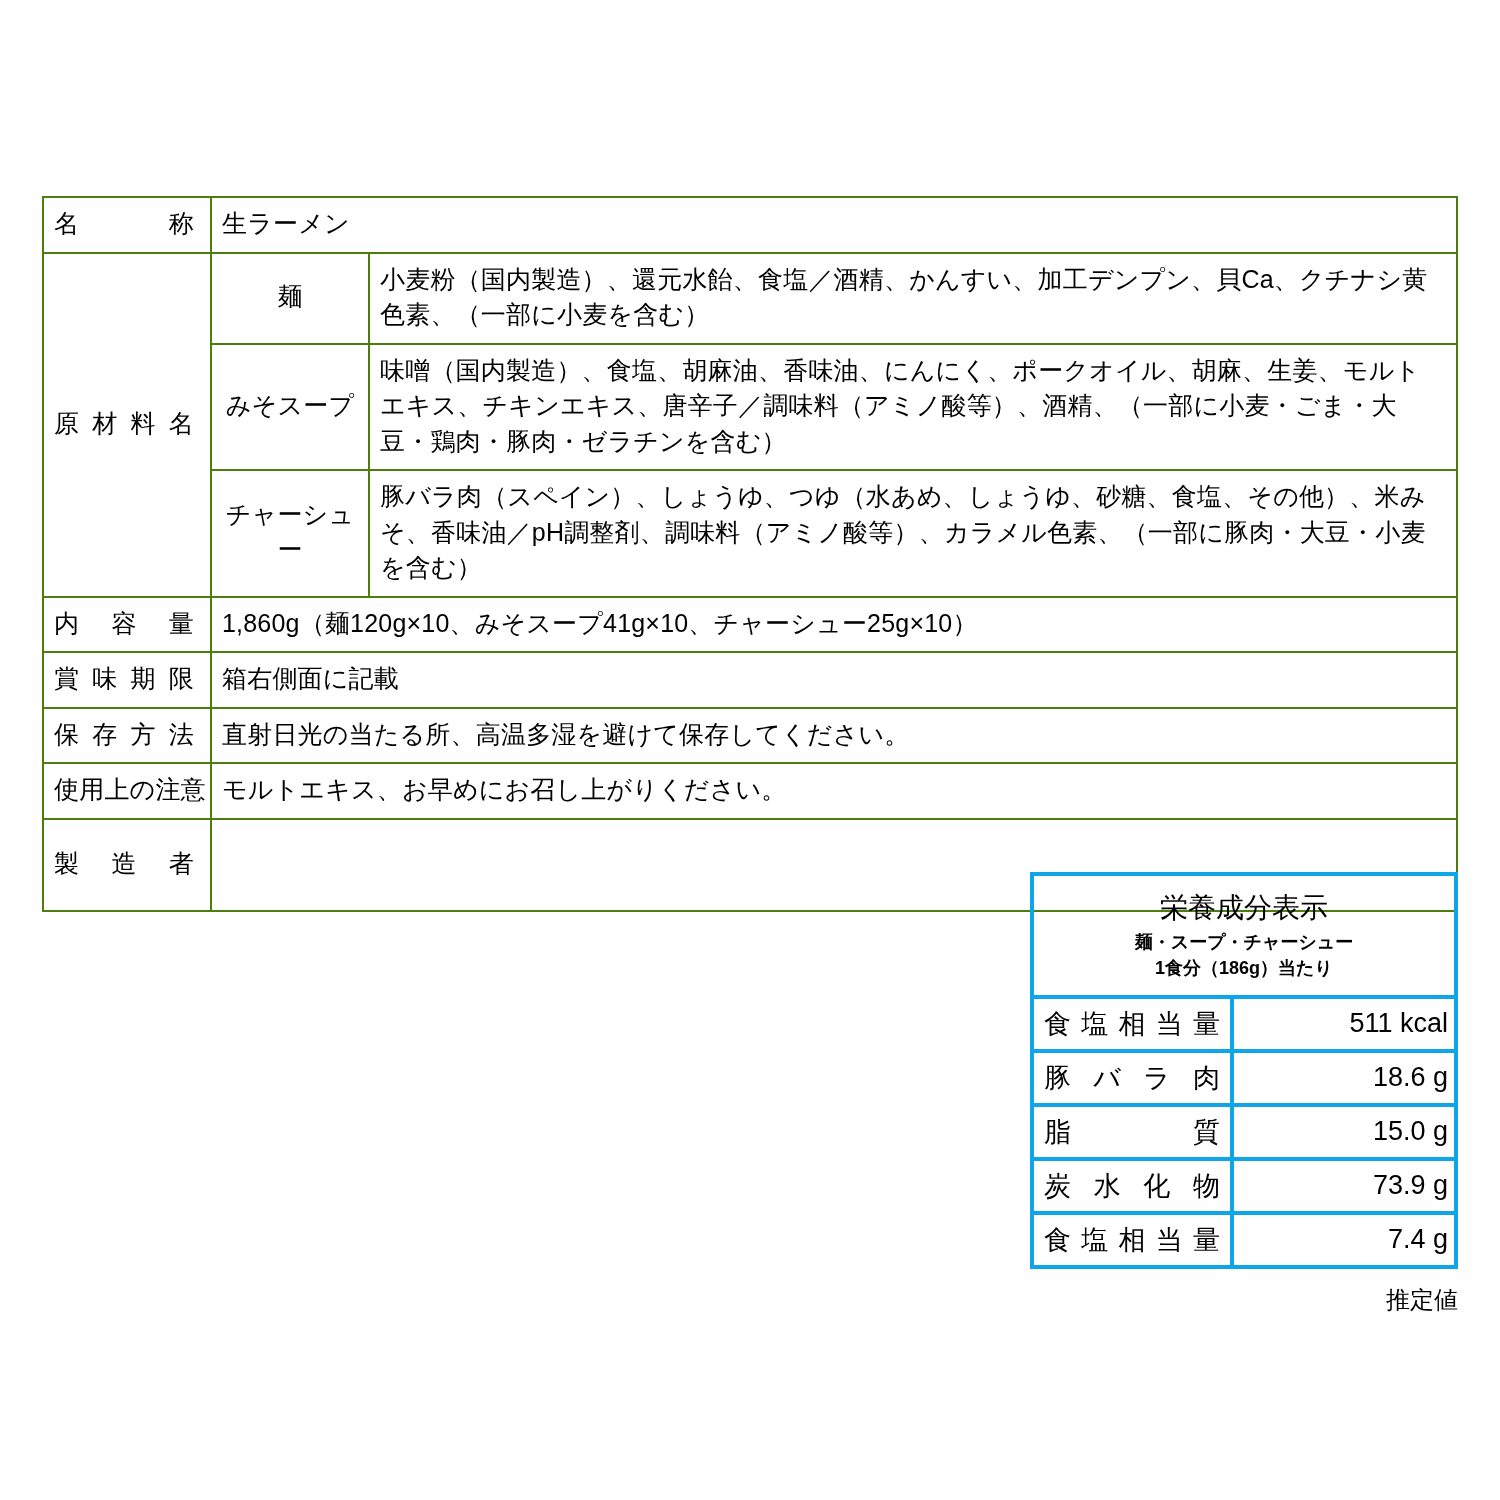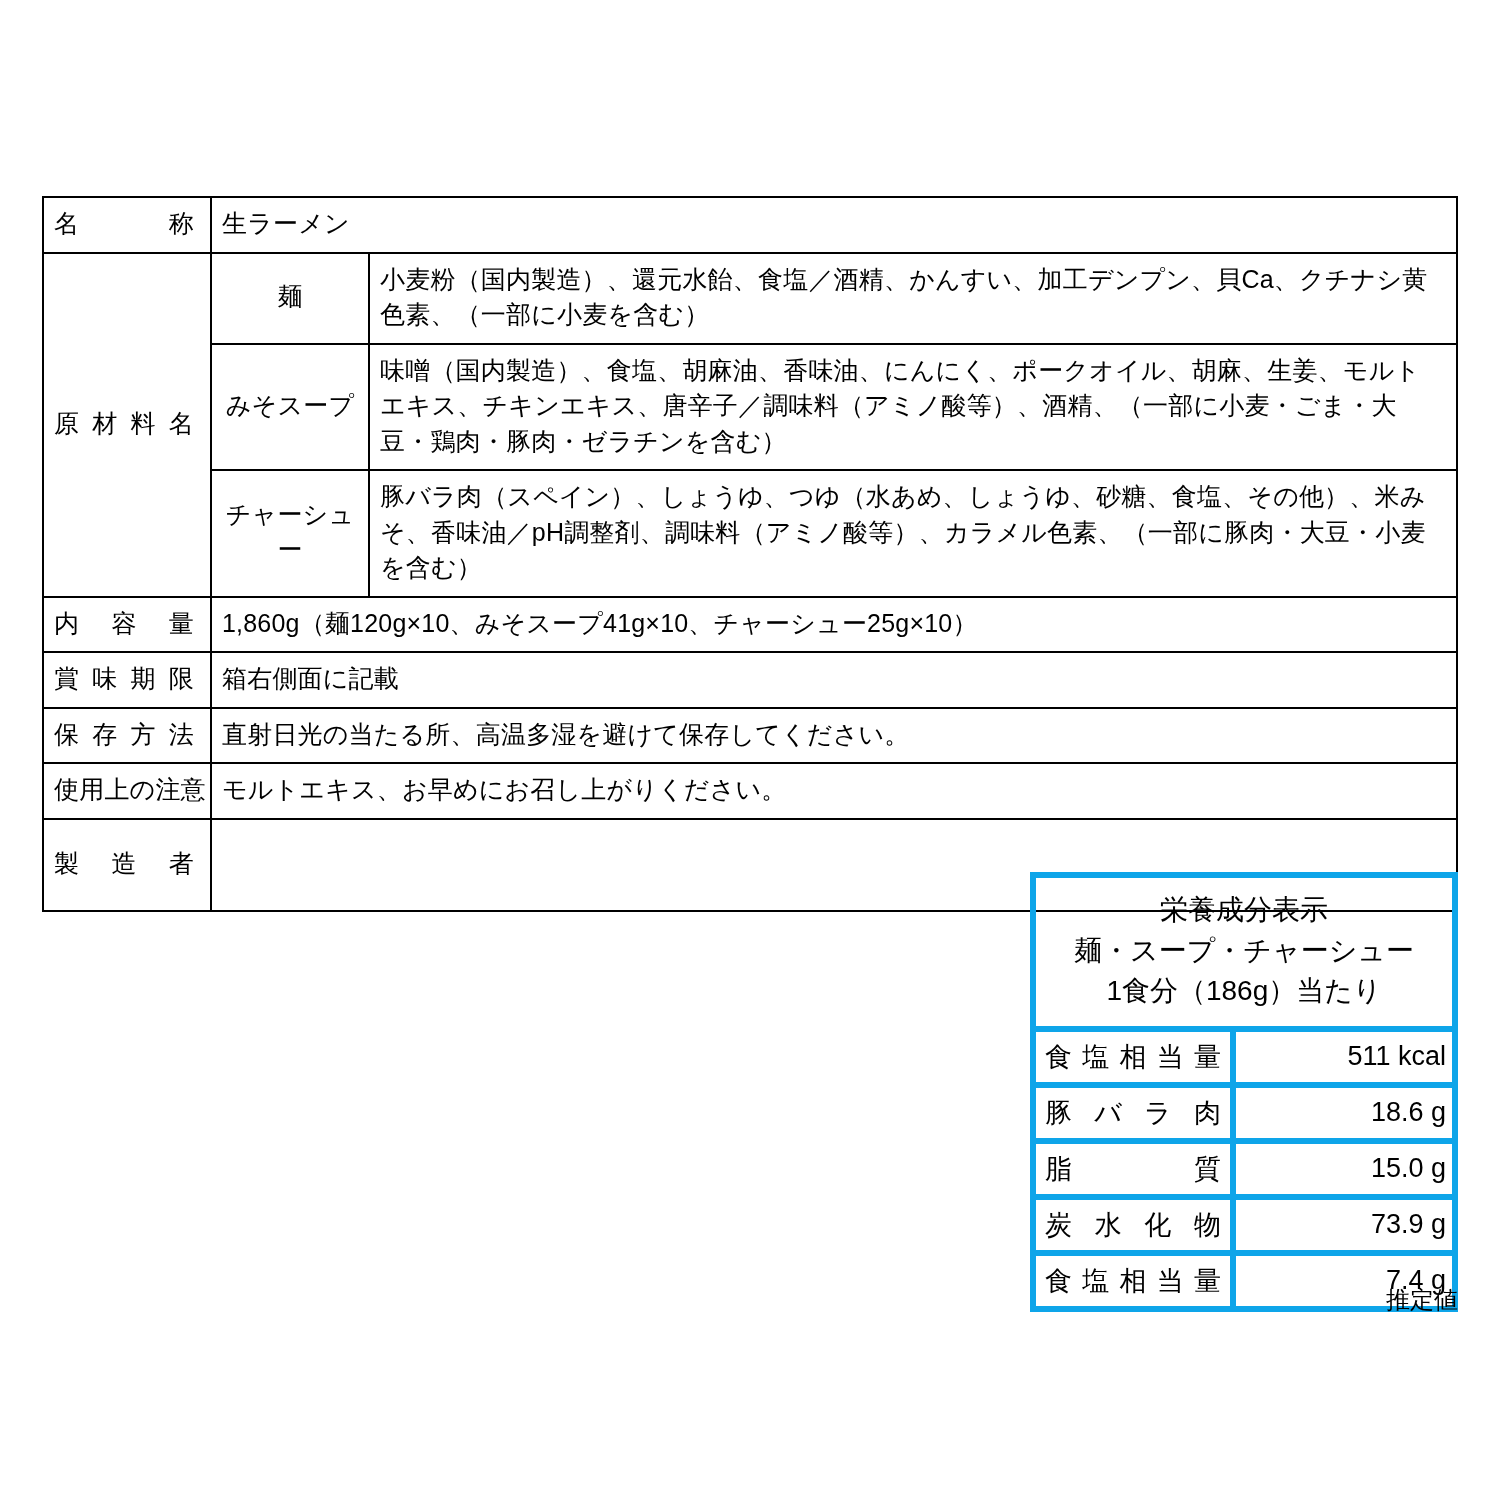--- a/index.html
+++ b/index.html
@@ -19,21 +19,21 @@
   
   .label-table {
     position: absolute;
     left: 42px;
     top: 196px;
     width: 1416px;
     border-collapse: collapse;
     table-layout: fixed;
   }
   .label-table td {
-    border: 2px solid #000000;
+    border: 2px solid #4d7c0f;
     vertical-align: top;
     padding: 8px 10px 10px 10px;
     font-size: 25px;
     line-height: 1.42;
     letter-spacing: 0.2px;
   }
   .col-head {
     width: 168px;
     text-align: left;
     white-space: nowrap;
@@ -68,31 +68,31 @@
     left: 1030px;
     top: 872px;
     width: 428px;
   }
   .nutri-table {
     width: 100%;
     border-collapse: collapse;
     table-layout: fixed;
   }
   .nutri-table td {
-    border: 6px solid #0ea5e9;
+    border: 4px solid #0ea5e9;
     font-size: 27px;
     padding: 7px 6px;
   }
   .nutri-title-cell {
     text-align: center;
     line-height: 1.45;
     padding: 12px 6px 14px 6px !important;
   }
   .nutri-title-main { font-size: 28px; }
-  .nutri-title-sub { font-size: 28px; }
+  .nutri-title-sub { font-size: 18px; font-weight: bold; }
   .nutri-name {
     width: 200px;
     text-align: left;
   }
   .nutri-name span.spread-n {
     display: block;
     text-align: justify;
     text-align-last: justify;
     width: 176px;
     margin: 0 auto;

